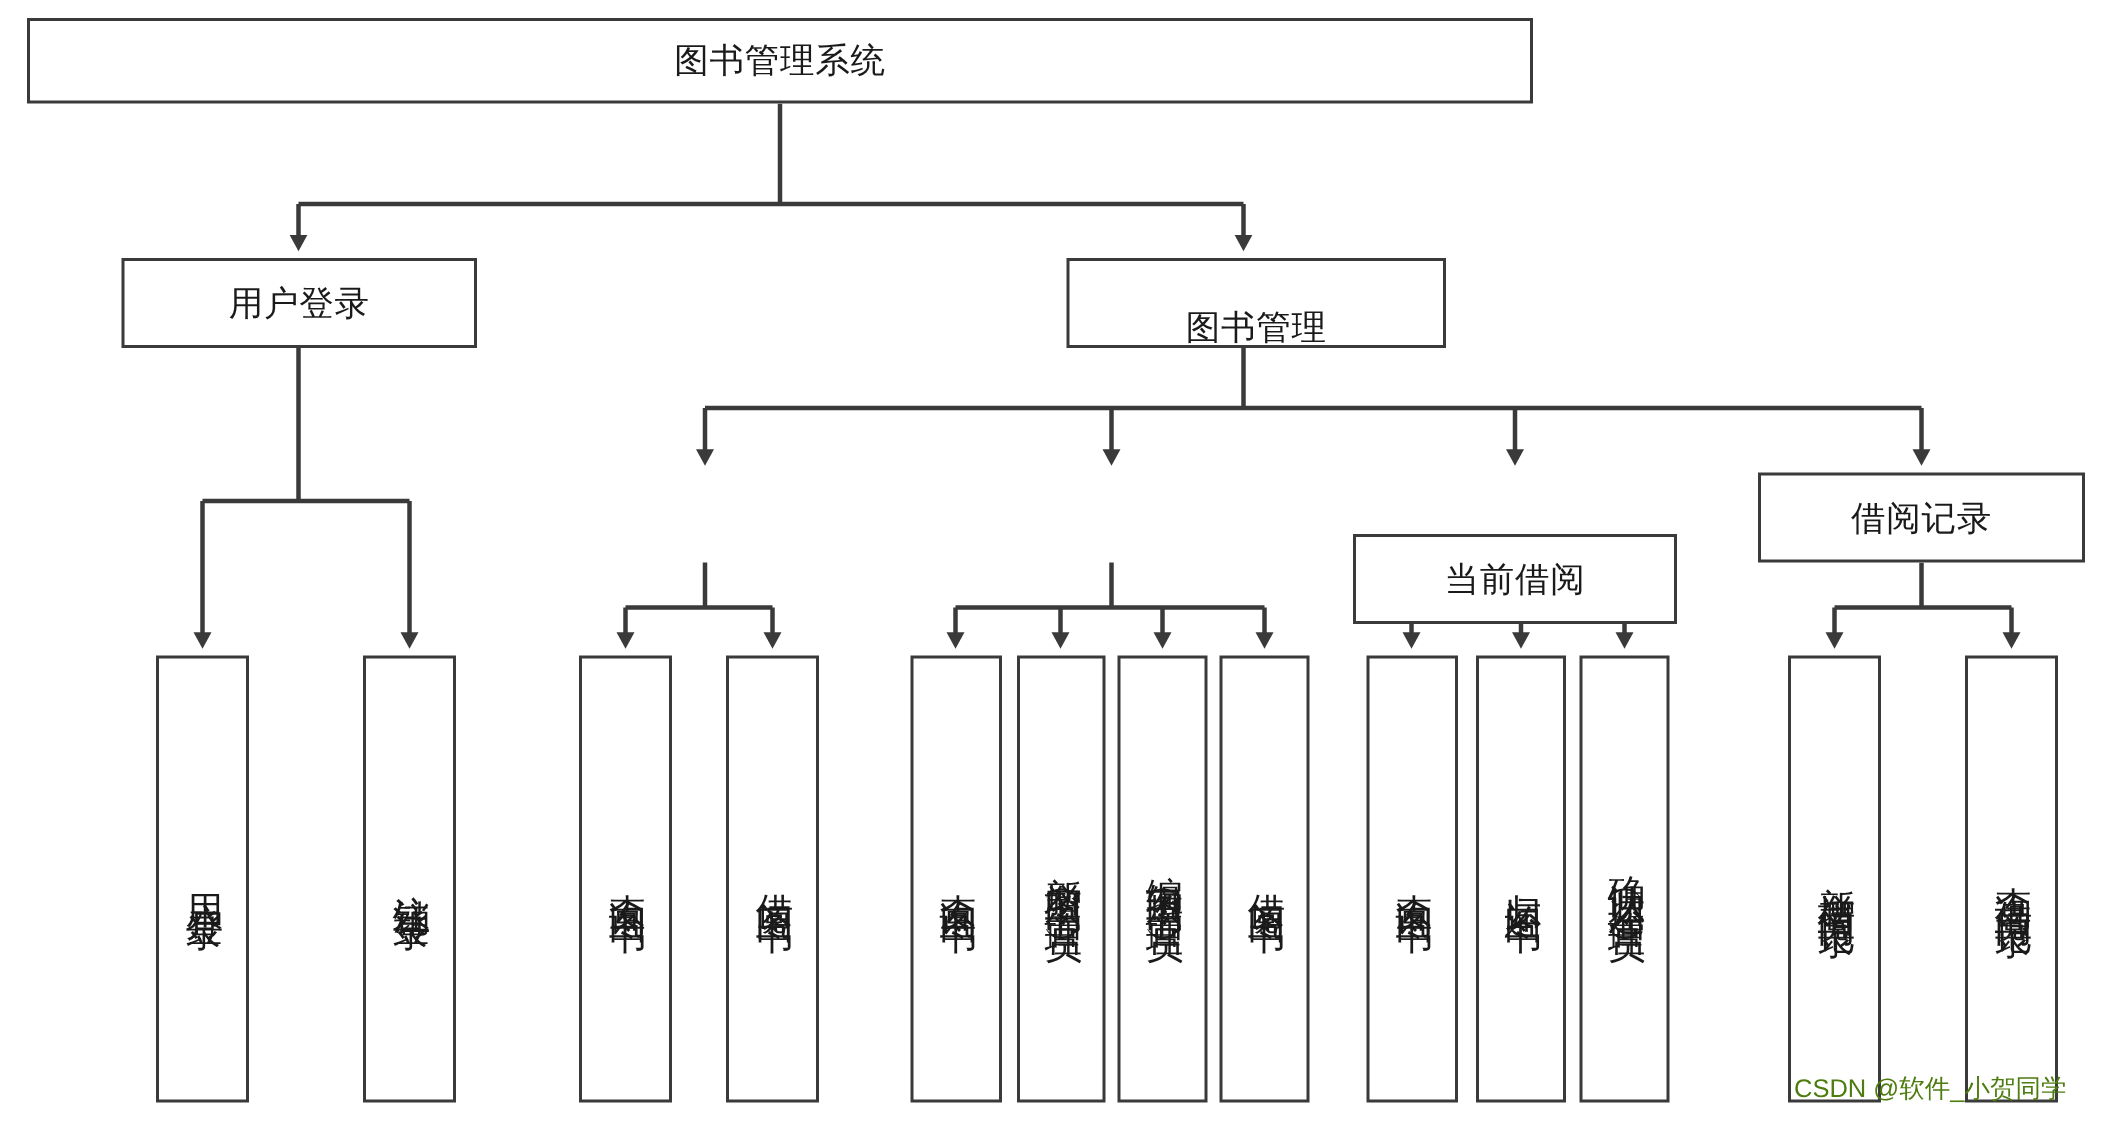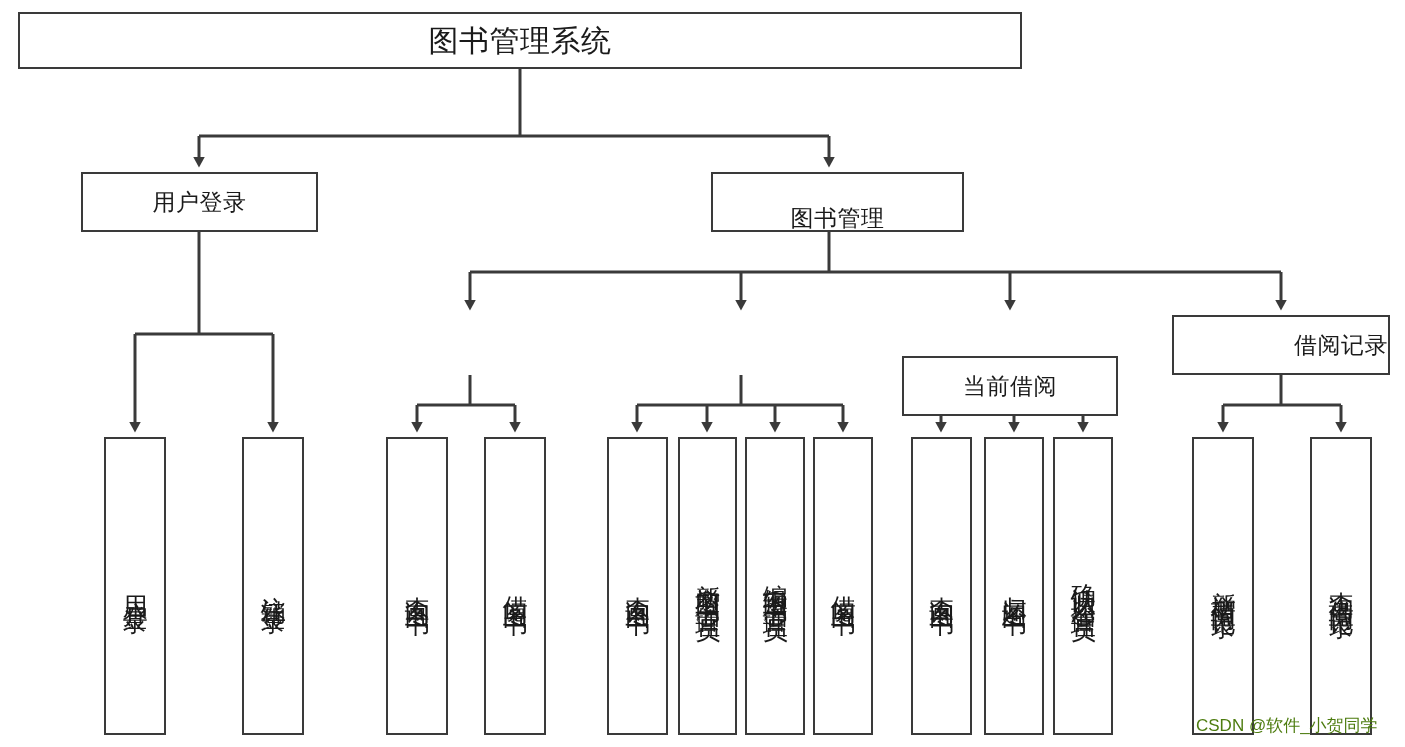--- a/index.html
+++ b/index.html
@@ -37,21 +37,21 @@
   .node .label {
     text-align: center;
     line-height: 1.05;
     white-space: nowrap;
   }
   .node.horizontal .label {
     font-size: 23px;
     letter-spacing: 0.5px;
   }
   .node.root .label {
-    font-size: 30px;
+    font-size: 23px;
     letter-spacing: 0.5px;
   }
   .node.vertical {
     align-items: center;
     justify-content: center;
   }
   .node.vertical .label {
     writing-mode: vertical-rl;
     text-orientation: upright;
     font-size: 25px;
@@ -129,21 +129,21 @@
   <div class="node horizontal" style="left: 81px; top: 172px; width: 237px; height: 60px;">
     <span class="label">用户登录</span>
   </div>
   <div class="node horizontal" style="left: 711px; top: 172px; width: 253px; height: 60px; align-items: flex-end;">
     <span class="label">图书管理</span>
   </div>
 
   <div class="node horizontal" style="left: 902px; top: 315px; width: 216px; height: 60px; margin-top: 41px;">
     <span class="label">当前借阅</span>
   </div>
-  <div class="node horizontal" style="left: 1172px; top: 315px; width: 218px; height: 60px; justify-content: flex-end;">
+  <div class="node horizontal" style="left: 1172px; top: 315px; width: 218px; height: 60px;">
     <span class="label">借阅记录</span>
   </div>
 
   <div class="node vertical" style="left: 104px; top: 437px; width: 62px; height: 298px;">
     <span class="label">用户登录</span>
   </div>
   <div class="node vertical" style="left: 242px; top: 437px; width: 62px; height: 298px;">
     <span class="label">注销登录</span>
   </div>
   <div class="node vertical" style="left: 386px; top: 437px; width: 62px; height: 298px;">

